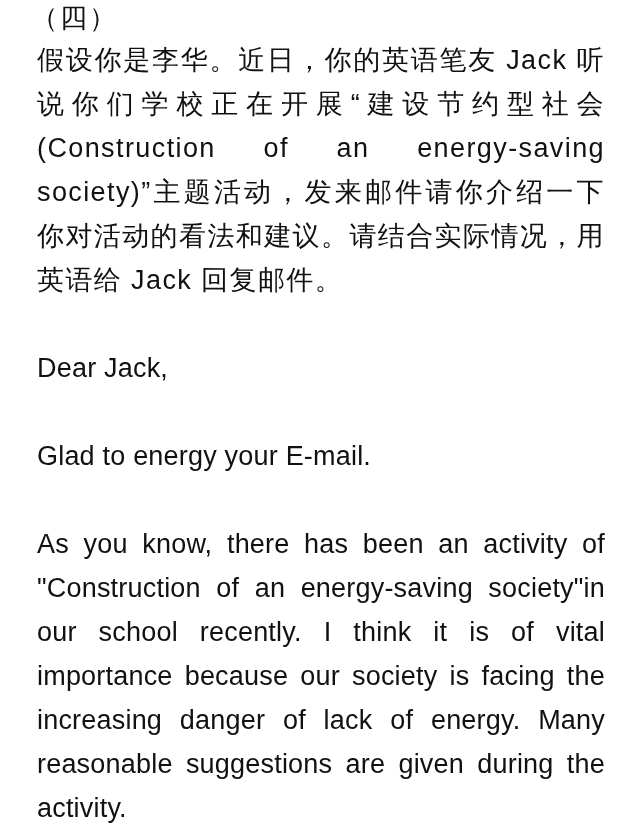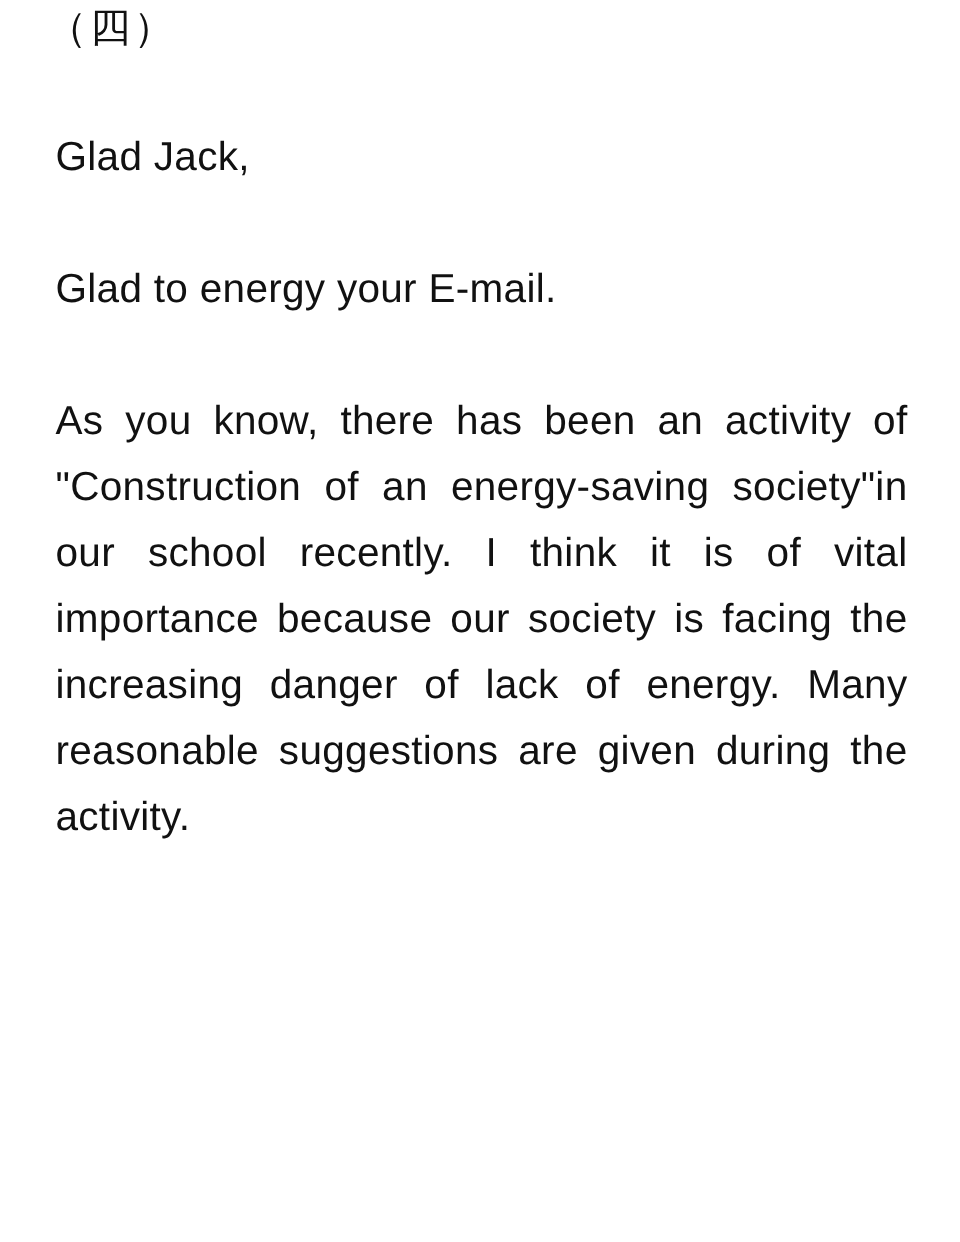--- a/index.html
+++ b/index.html
@@ -42,19 +42,20 @@
     }
     .gap {
       height: 44px;
     }
   </style>
 </head>
 <body>
 
 <div class="page">
   <p class="heading">（四）</p>
+  <p class="para prompt">假设你是李华。近日，你的英语笔友 Jack 听说你们学校正在开展“建设节约型社会 (Construction of an energy-saving society)”主题活动，发来邮件请你介绍一下你对活动的看法和建议。请结合实际情况，用英语给 Jack 回复邮件。</p>
   <div class="gap"></div>
-  <p class="para">Glad Jack,</p>
+  <p class="para">Dear Jack,</p>
   <div class="gap"></div>
   <p class="para">Glad to energy your E-mail.</p>
   <div class="gap"></div>
   <p class="para">As you know, there has been an activity of "Construction of an energy-saving society"in our school recently. I think it is of vital importance because our society is facing the increasing danger of lack of energy. Many reasonable suggestions are given during the activity.</p>
 </div>
 
 </body></html>

